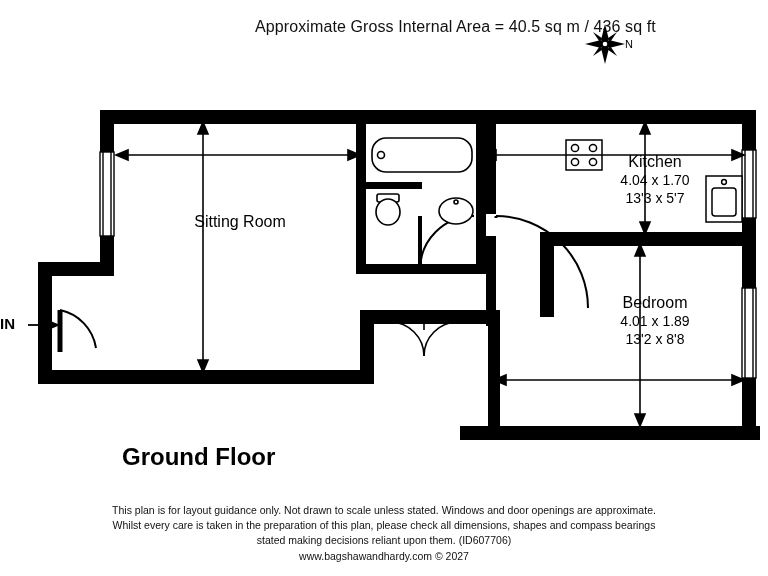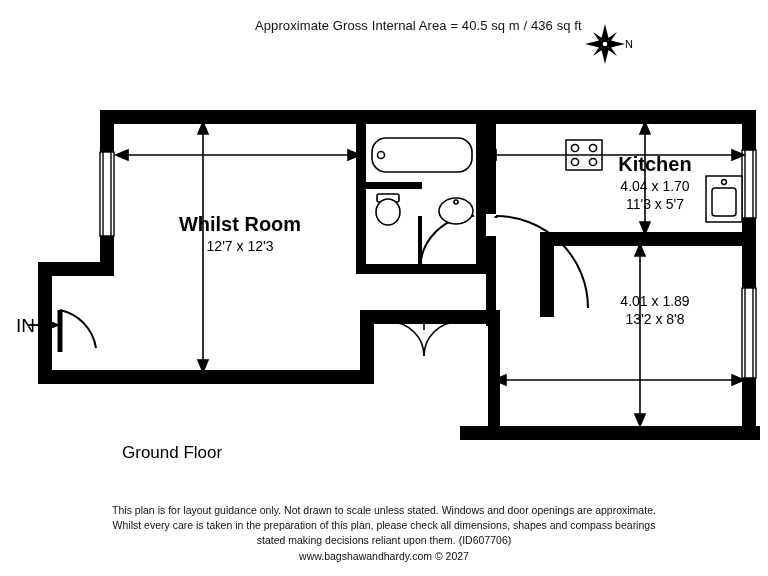--- a/index.html
+++ b/index.html
@@ -18,21 +18,21 @@
   .plan-root {
     position: absolute;
     left: 0; top: 0;
     width: 768px;
     height: 576px;
   }
   .header-area {
     position: absolute;
     left: 255px;
     top: 18px;
-    font-size: 13px;
+    font-size: 16px;
     letter-spacing: 0.1px;
     color: #111;
     white-space: nowrap;
   }
   .compass {
     position: absolute;
     left: 583px;
     top: 22px;
     width: 60px;
     height: 44px;
@@ -49,22 +49,22 @@
     left: 0;
     top: 0;
   }
   .room-label {
     position: absolute;
     text-align: center;
     white-space: nowrap;
     line-height: 1.28;
   }
   .room-name {
-    font-size: 20px;
-    font-weight: bold;
+    font-size: 16px;
+    font-weight: normal;
   }
   .room-dims {
     font-size: 14px;
   }
   .sitting-room-label {
     left: 110px;
     top: 212px;
     width: 260px;
   }
   .kitchen-label {
@@ -72,31 +72,31 @@
     top: 152px;
     width: 190px;
   }
   .bedroom-label {
     left: 560px;
     top: 293px;
     width: 190px;
   }
   .in-label {
     position: absolute;
-    left: 16px;
+    left: 0px;
     top: 315px;
-    font-size: 19px;
-    font-weight: normal;
+    font-size: 15px;
+    font-weight: bold;
   }
   .floor-title {
     position: absolute;
     left: 122px;
     top: 443px;
-    font-size: 17px;
-    font-weight: normal;
+    font-size: 24px;
+    font-weight: bold;
   }
   .disclaimer {
     position: absolute;
     left: 0;
     top: 503px;
     width: 768px;
     text-align: center;
     font-size: 10.5px;
     line-height: 1.45;
     color: #111;
@@ -255,31 +255,31 @@
     </g>
 
     <g stroke="#000000" stroke-width="1.8" fill="#000000">
       <line x1="28" y1="325" x2="52" y2="325"></line>
       <polygon points="58,325 46,320 46,330"></polygon>
     </g>
 
   </svg>
 
   <div class="room-label sitting-room-label">
-    <div class="room-name">Whilst Room</div>
-    <div class="room-dims">12'7 x 12'3</div>
+    <div class="room-name">Sitting Room</div>
   </div>
 
   <div class="room-label kitchen-label">
     <div class="room-name">Kitchen</div>
     <div class="room-dims">4.04 x 1.70</div>
-    <div class="room-dims">11'3 x 5'7</div>
+    <div class="room-dims">13'3 x 5'7</div>
   </div>
 
   <div class="room-label bedroom-label">
+    <div class="room-name">Bedroom</div>
     <div class="room-dims">4.01 x 1.89</div>
     <div class="room-dims">13'2 x 8'8</div>
   </div>
 
   <div class="in-label">IN</div>
 
   <div class="floor-title">Ground Floor</div>
 
   <div class="disclaimer">
     <div>This plan is for layout guidance only. Not drawn to scale unless stated. Windows and door openings are approximate.</div>

